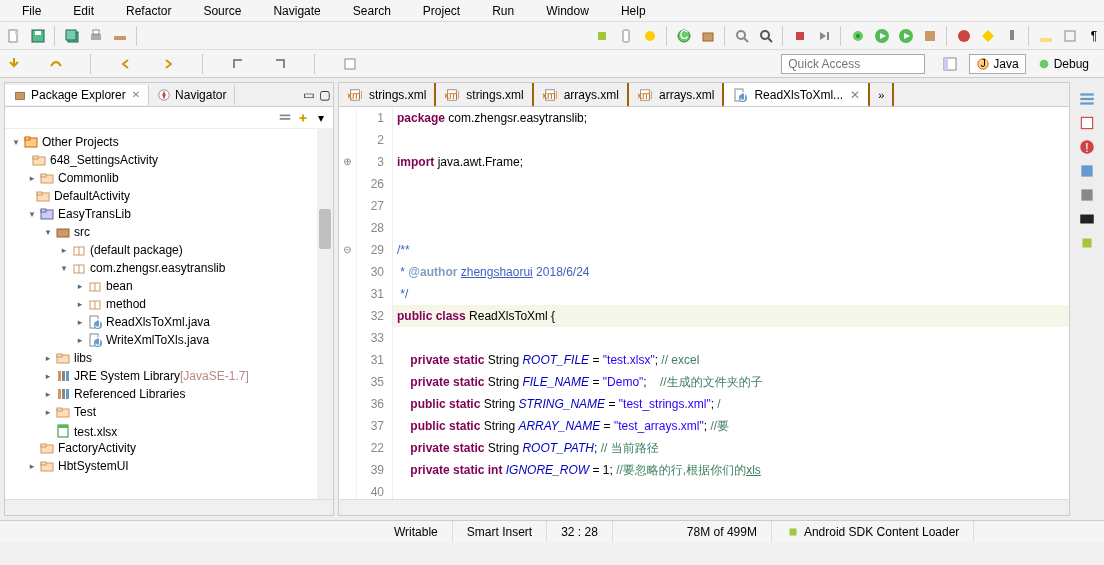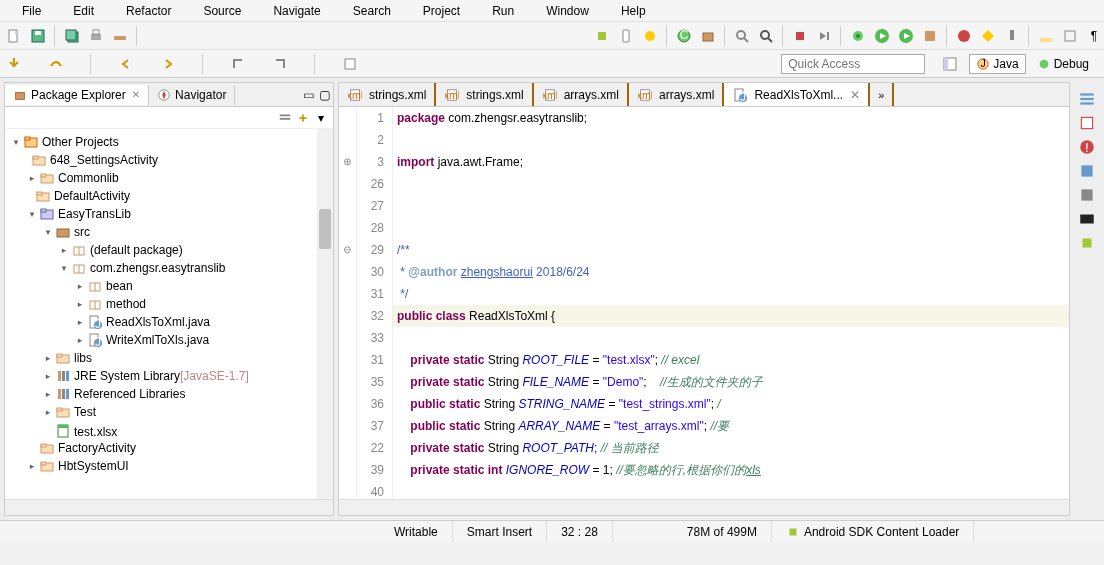--- a/index.html
+++ b/index.html
@@ -34,21 +34,21 @@
 .etab.active { background:#fff; }
 .editor-body { flex:1; display:flex; overflow:hidden; background:#fff; font-family:Consolas,monospace; font-size:13px; }
 .gutter-marks { width:18px; background:#fff; border-right:1px solid #f0f0f0; }
 .line-nums { width:36px; text-align:right; color:#888; padding-right:8px; background:#fff; border-right:1px solid #eee; font-family:Consolas,monospace; }
 .line-nums div { height:22px; line-height:22px; }
 .code { flex:1; overflow:auto; }
 .code-line { height:22px; line-height:22px; white-space:pre; padding-left:4px; }
 .code-line.hl { background:#f5f5e8; }
 .kw { color:#7f0055; font-weight:bold; }
 .str { color:#2a00ff; }
-.com { color:#3f7f5f;font-style:italic; }
+.com { color:#3f7f5f; }
 .doc { color:#3f5fbf; }
 .doctag { color:#7f9fbf; font-weight:bold; }
 .field-it { color:#0000c0; font-style:italic; }
 .statusbar { height:22px; background:#f5f5f5; border-top:1px solid #ccc; display:flex; align-items:center; font-size:11px; }
 .status-cell { padding:0 14px; border-right:1px solid #ddd; height:100%; display:flex; align-items:center; }
 .scroll-h { height:16px; background:#f0f0f0; border-top:1px solid #ddd; }
 .scroll-v { width:16px; background:#f0f0f0; position:absolute; right:0; top:46px; bottom:16px; }
 .thumb-v { width:12px; height:40px; background:#c0c0c0; margin:80px auto 0; border-radius:2px; }
 .rs-strip { width:26px; margin:4px 4px 4px 0; display:flex; flex-direction:column; gap:6px; align-items:center; padding-top:8px; }
 .rs-strip .rsi { width:18px; height:18px; cursor:pointer; }

